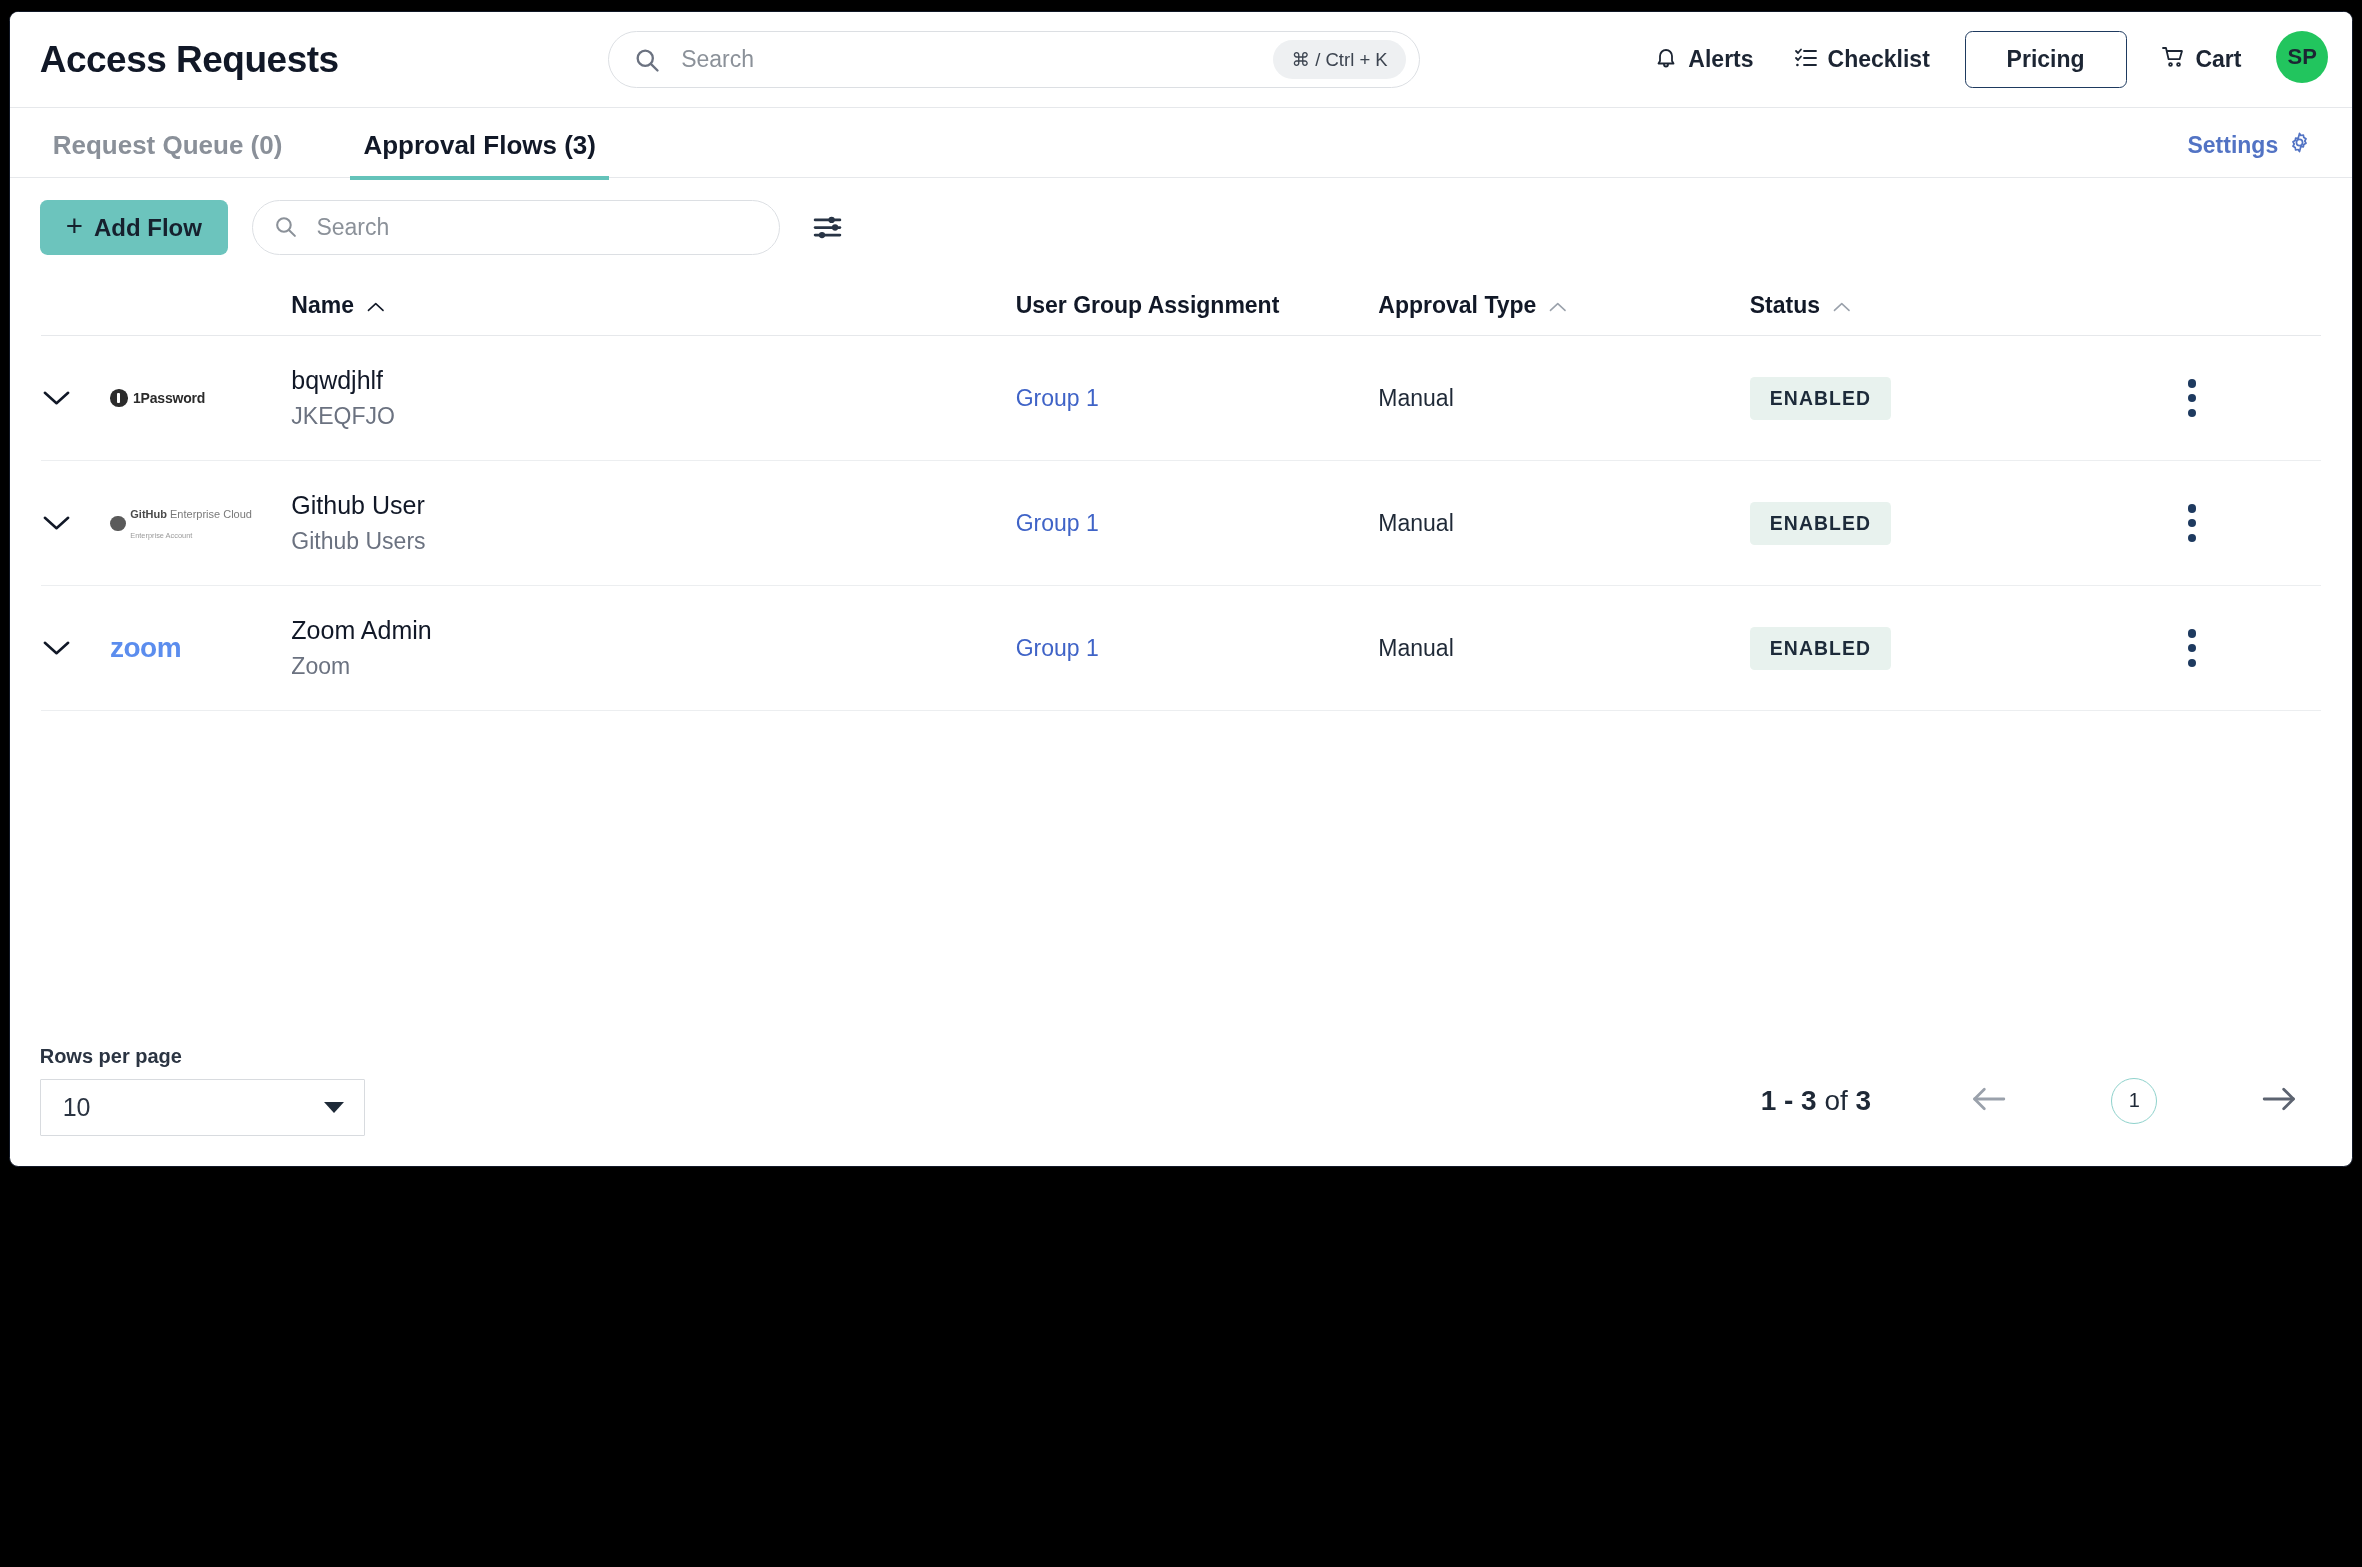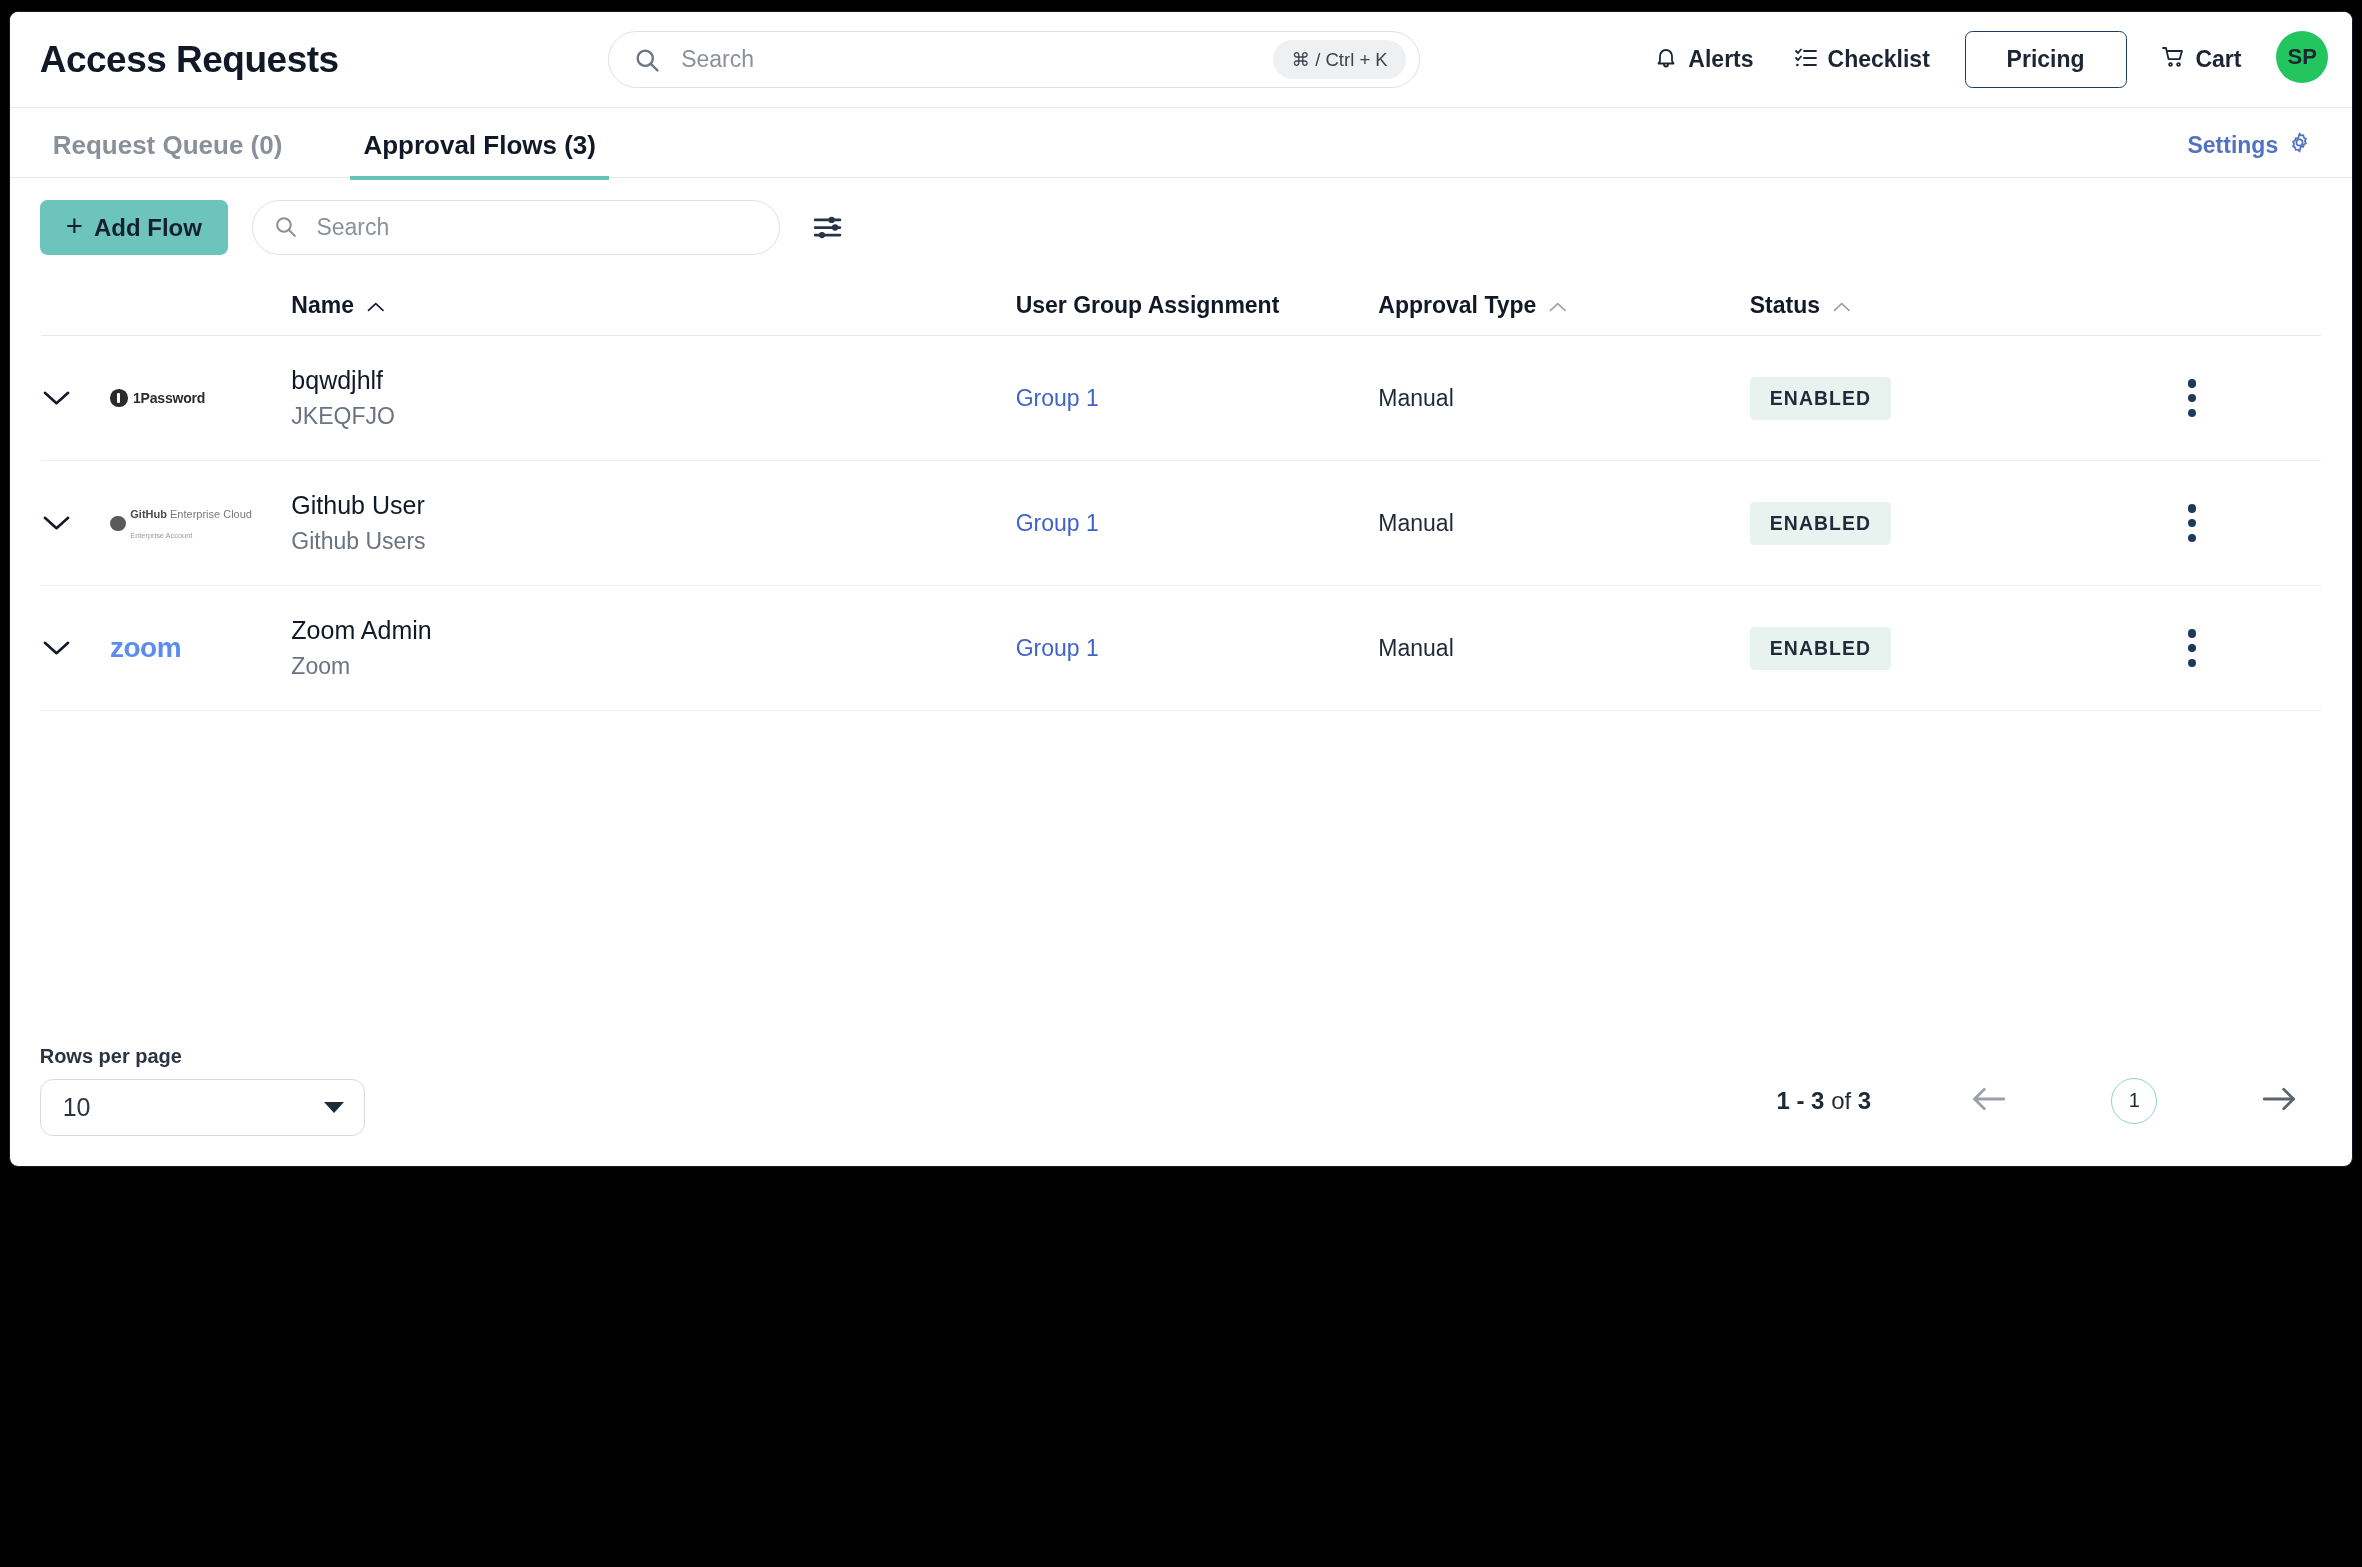--- a/index.html
+++ b/index.html
@@ -322,21 +322,21 @@
   }
   .rpp-label {
     font-size: 20px;
     font-weight: 700;
     color: #2b3442;
     margin-bottom: 11px;
   }
   .rpp-select {
     width: 325px; height: 57px;
     border: 0.9px solid #d8dbdf;
-    border-radius: 13px;
+    border-radius: 1px;
     display: flex; align-items: center;
     justify-content: space-between;
     padding: 0 20px 0 22px;
     font-size: 25px;
     color: #2b3442;
     cursor: pointer;
     background: #fff;
   }
   .caret-down-solid {
     width: 0; height: 0;
@@ -344,21 +344,21 @@
     border-right: 10px solid transparent;
     border-top: 11px solid #1e2a38;
   }
 
   .pagination {
     position: absolute;
     right: 44px; top: 44px;
     display: flex; align-items: center;
   }
   .page-range {
-    font-size: 24px;
+    font-size: 28px;
     color: #1f2937;
     margin-right: 89px;
     white-space: nowrap;
   }
   .page-range b { font-weight: 700; }
   .arrow-btn {
     width: 57px; height: 57px;
     display: flex; align-items: center; justify-content: center;
     cursor: pointer;
   }

